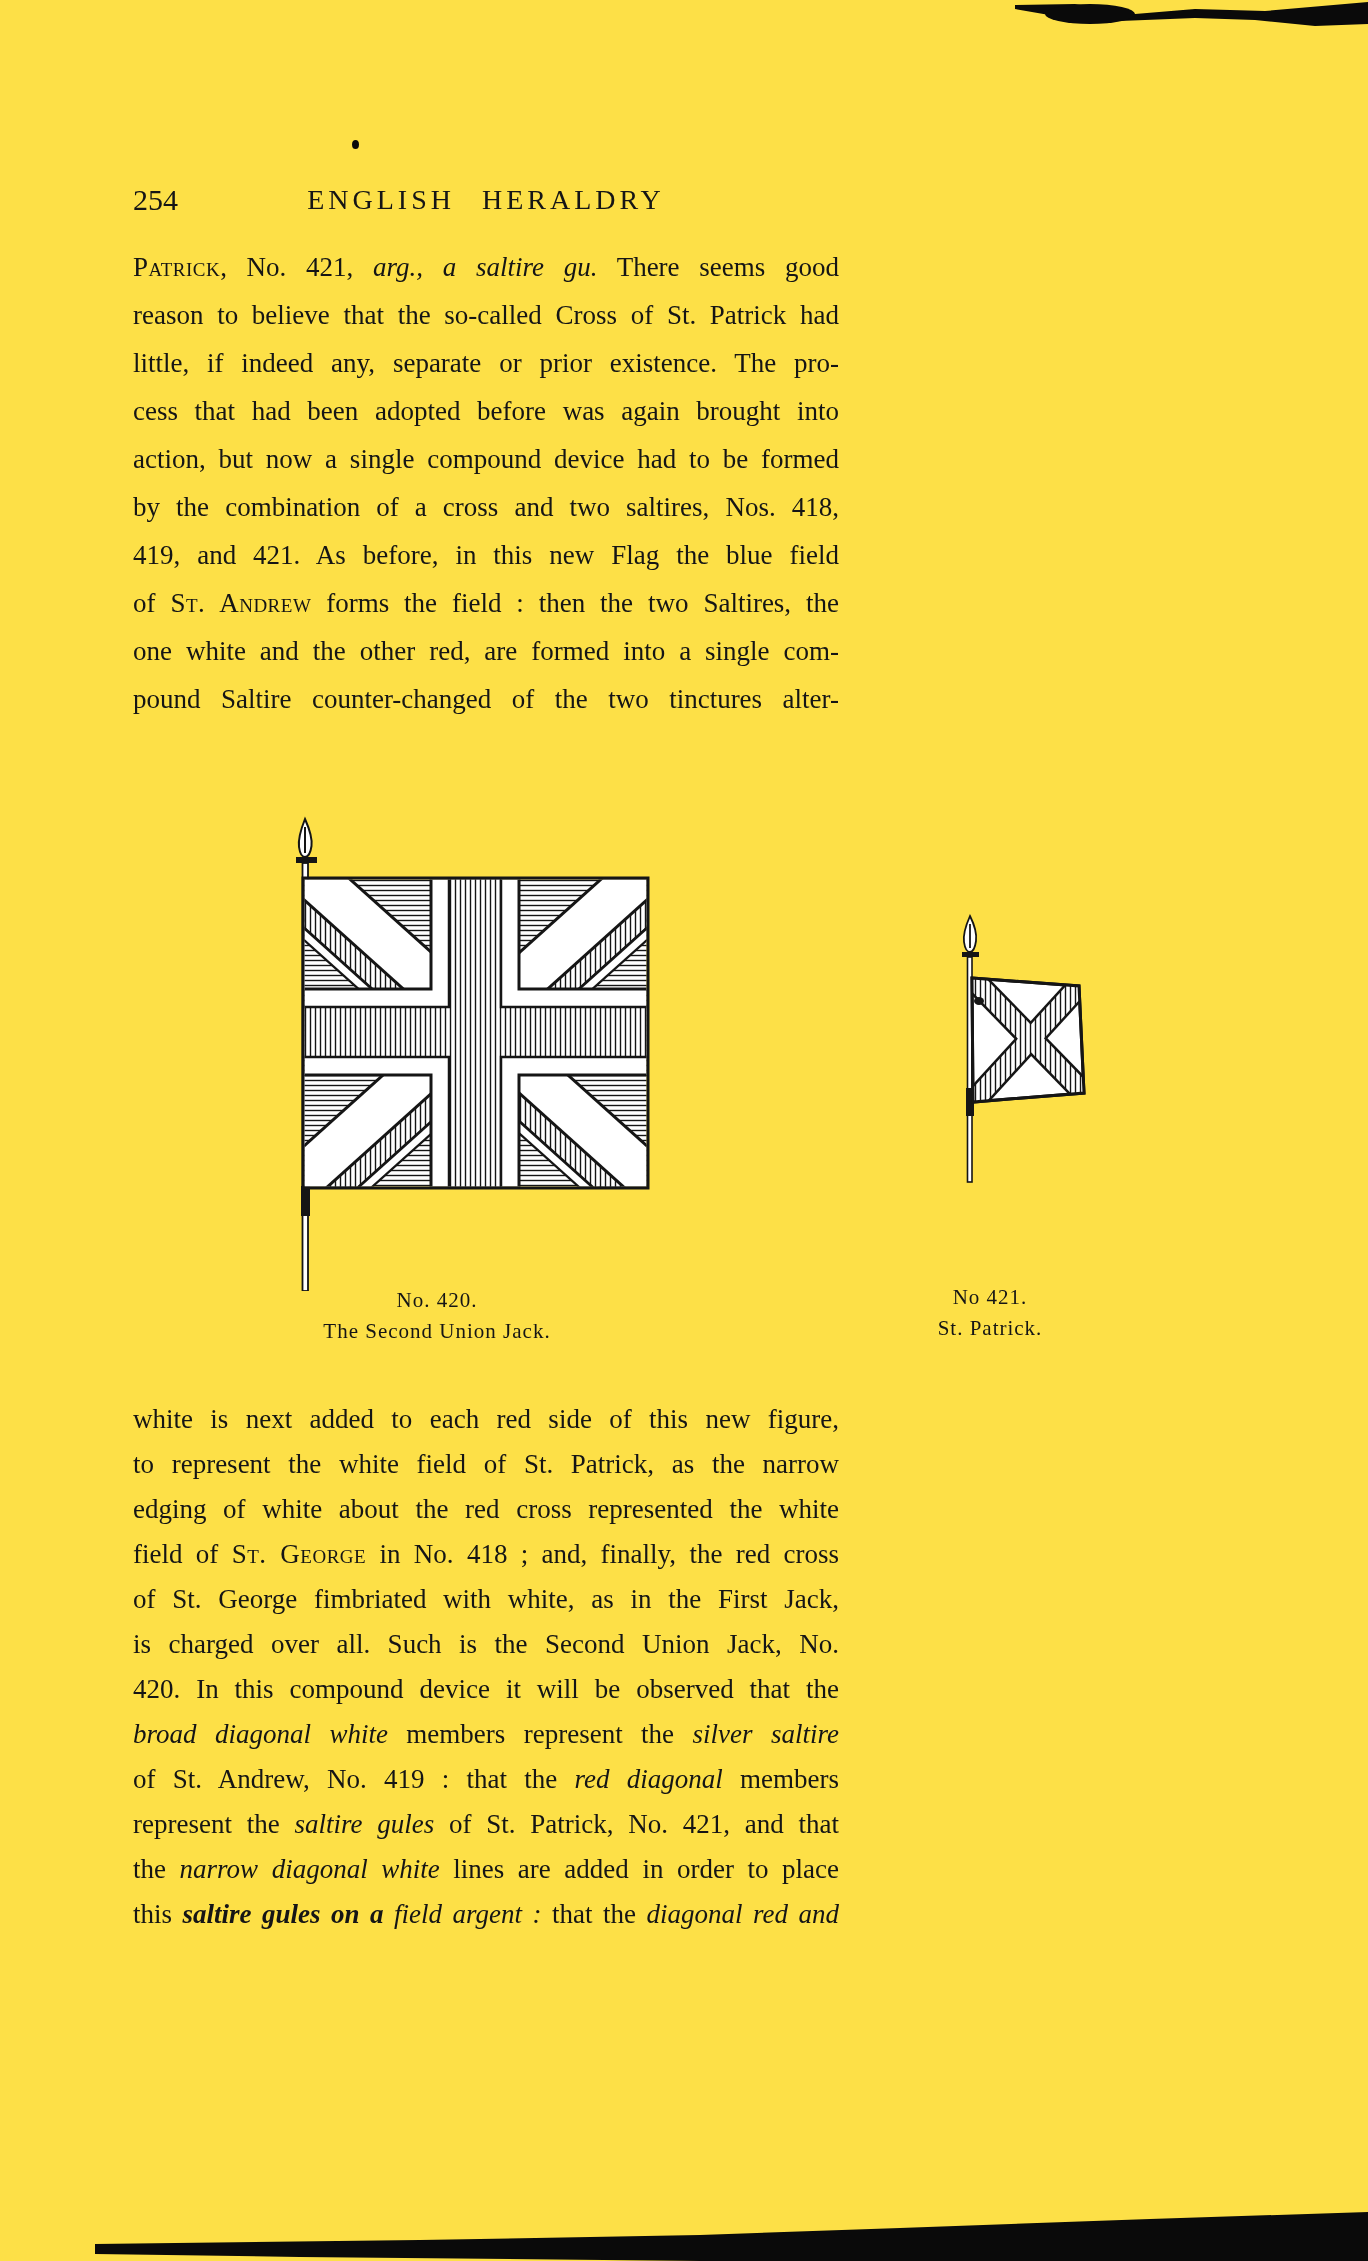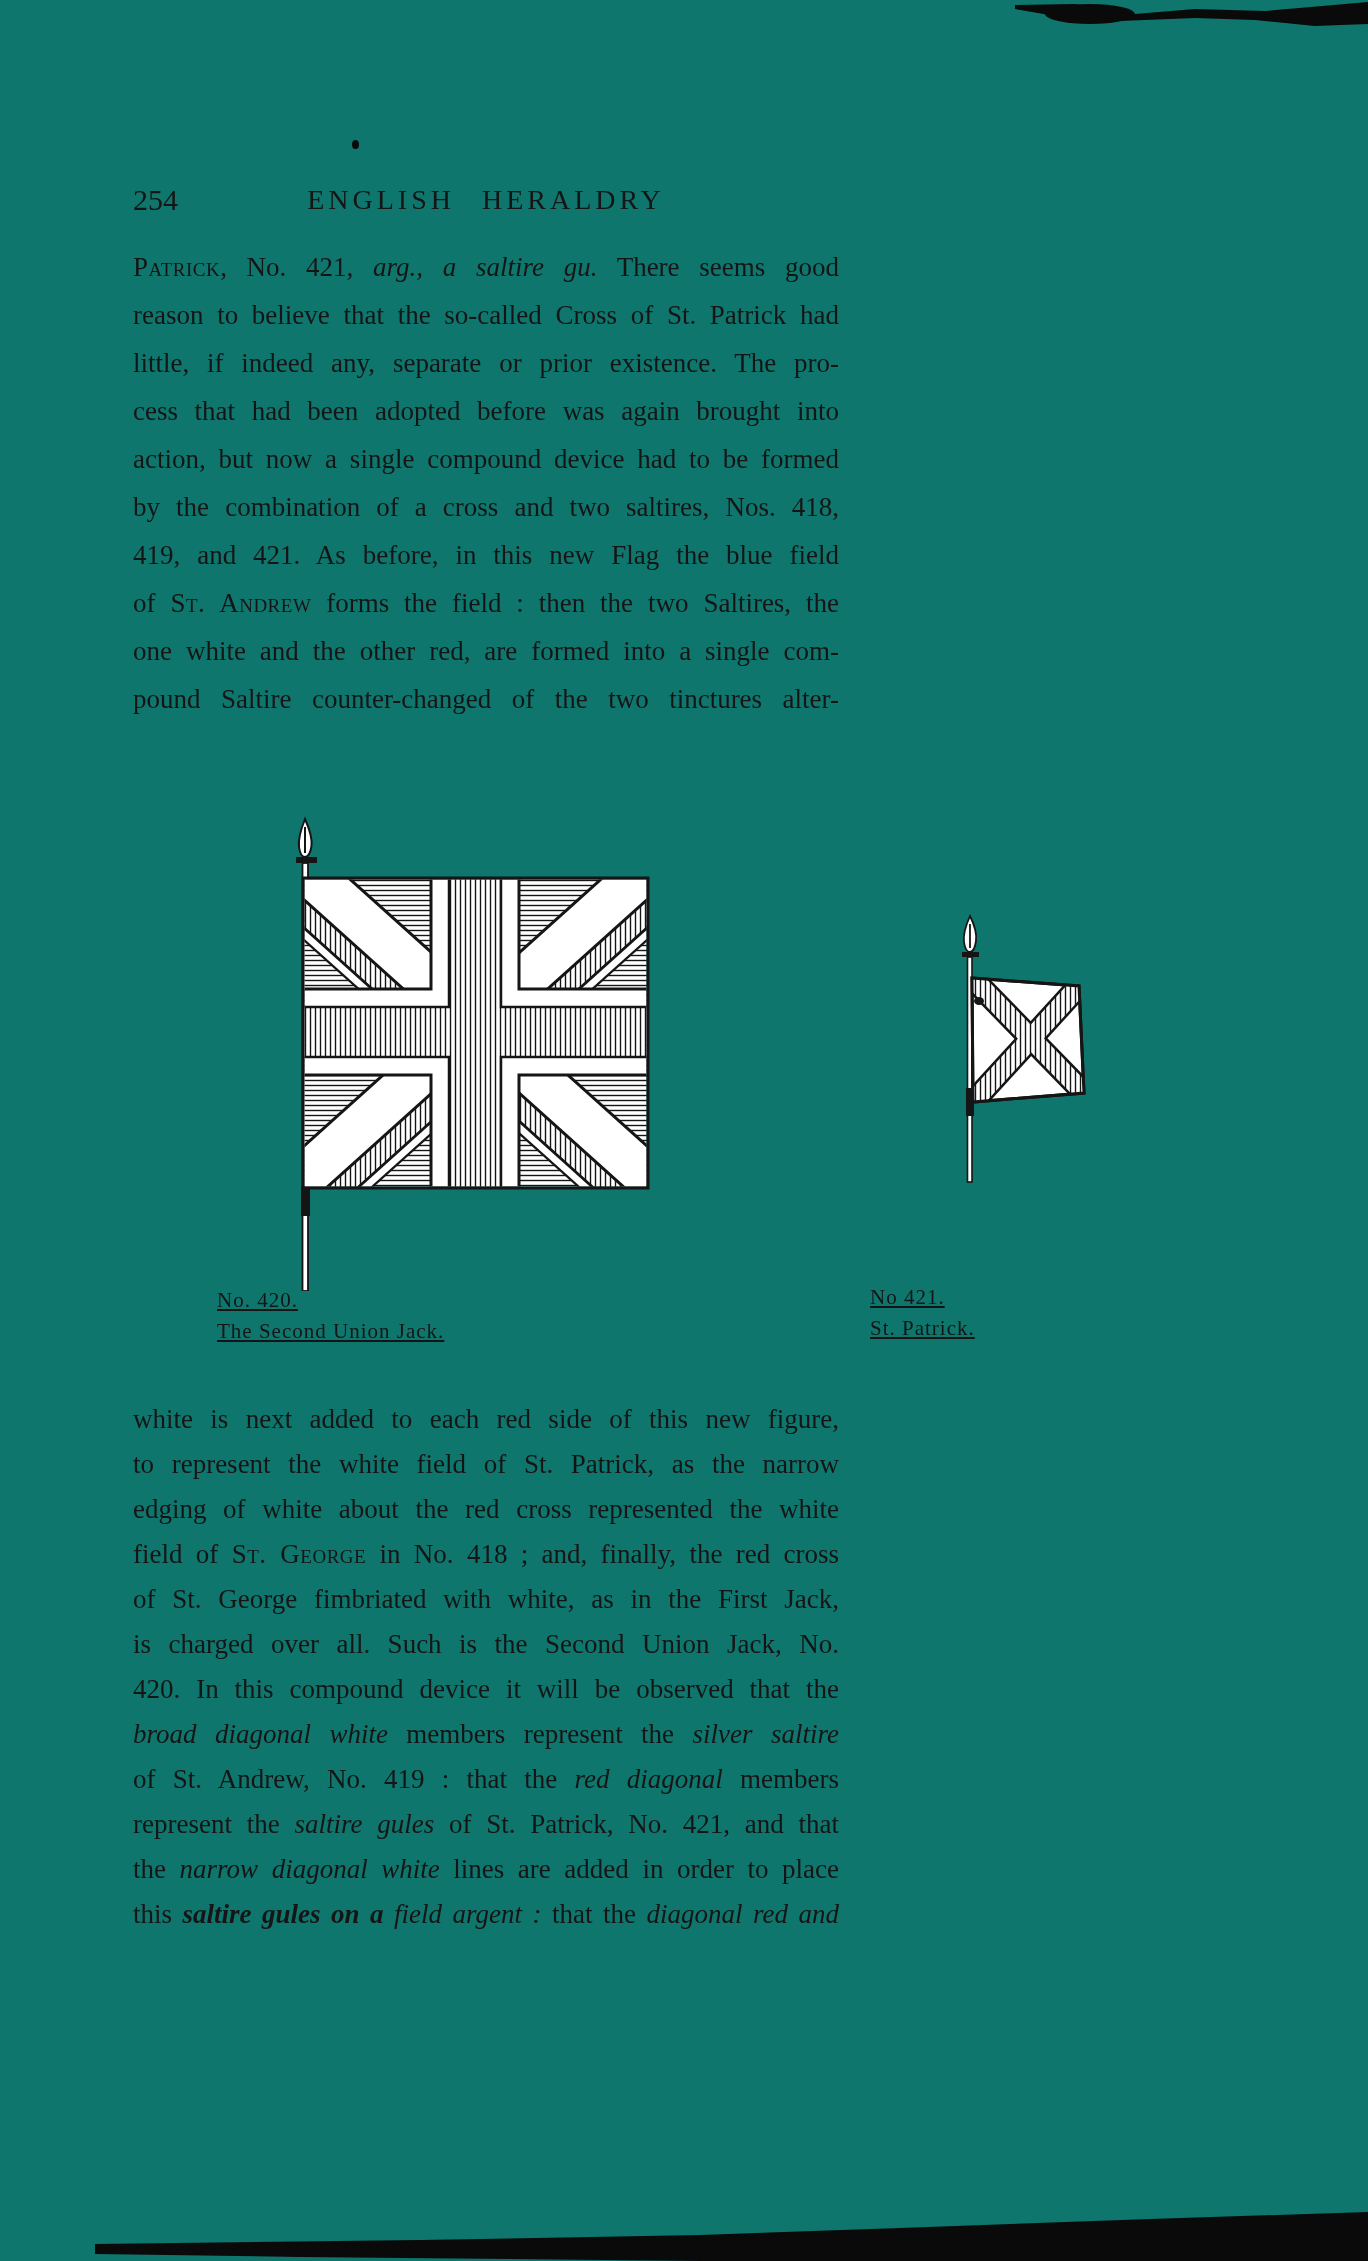--- a/index.html
+++ b/index.html
@@ -1,21 +1,21 @@
 <!DOCTYPE html>
 <html><head>
 <meta charset="utf-8">
 <style>
   html, body { margin: 0; padding: 0; background: #e8e8e8; }
   #page {
     position: relative;
     width: 1368px;
     height: 2261px;
     margin: 0 auto;
-    background: #0f766e;
+    background: #fde047;
     overflow: hidden;
     font-family: "Liberation Serif", serif;
     color: #151515;
   }
   .abs { position: absolute; }
 
   
   #page-number {
     left: 133px; top: 183px;
     font-size: 30px;
@@ -42,25 +42,24 @@
     text-align-last: justify;
     text-justify: inter-word;
     white-space: normal;
   }
   .i  { font-style: italic; }
   .bi { font-style: italic; font-weight: bold; }
   .sc { font-variant: small-caps; letter-spacing: 0.5px; }
 
   
   .caption {
-    text-align: left;
+    text-align: center;
     font-size: 21px;
     line-height: 31px;
     letter-spacing: 1px;
-    text-decoration: underline;
   }
   #caption-1 { left: 217px; top: 1285px; width: 440px; }
   #caption-2 { left: 870px; top: 1282px; width: 240px; }
 
   
   .artifact { fill: #0a0a0a; }
 </style>
 </head>
 <body>
 

